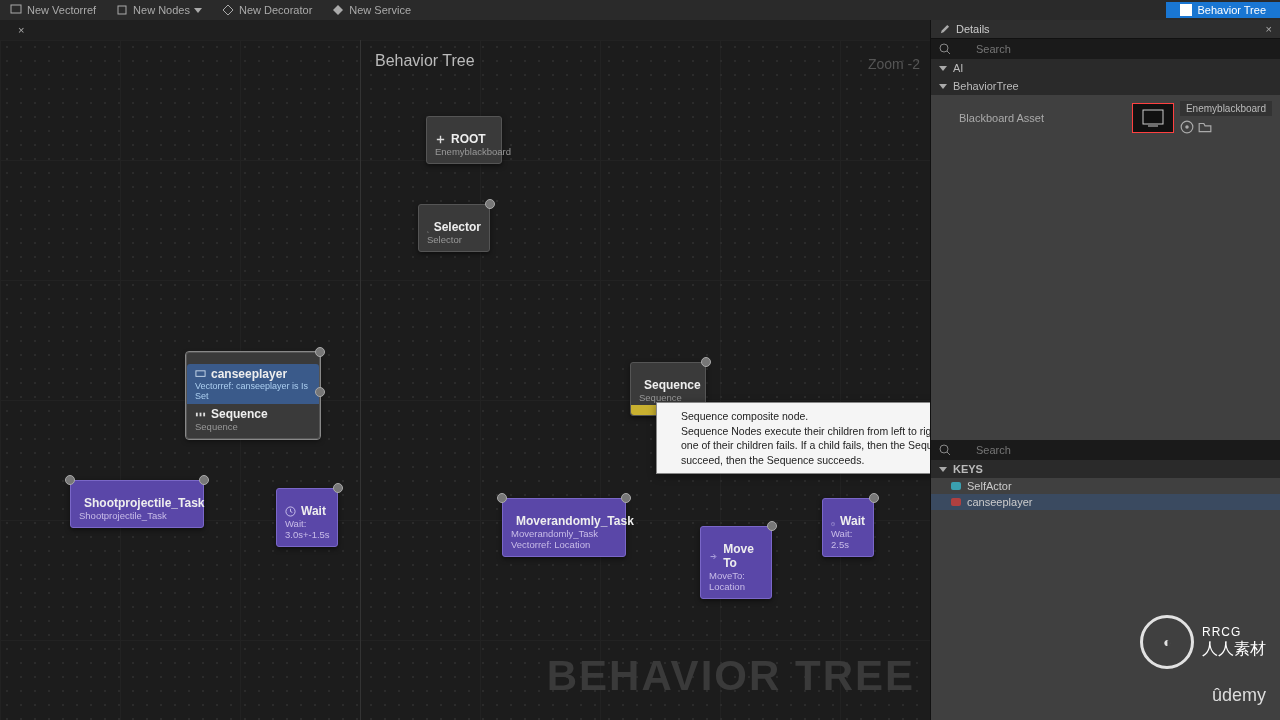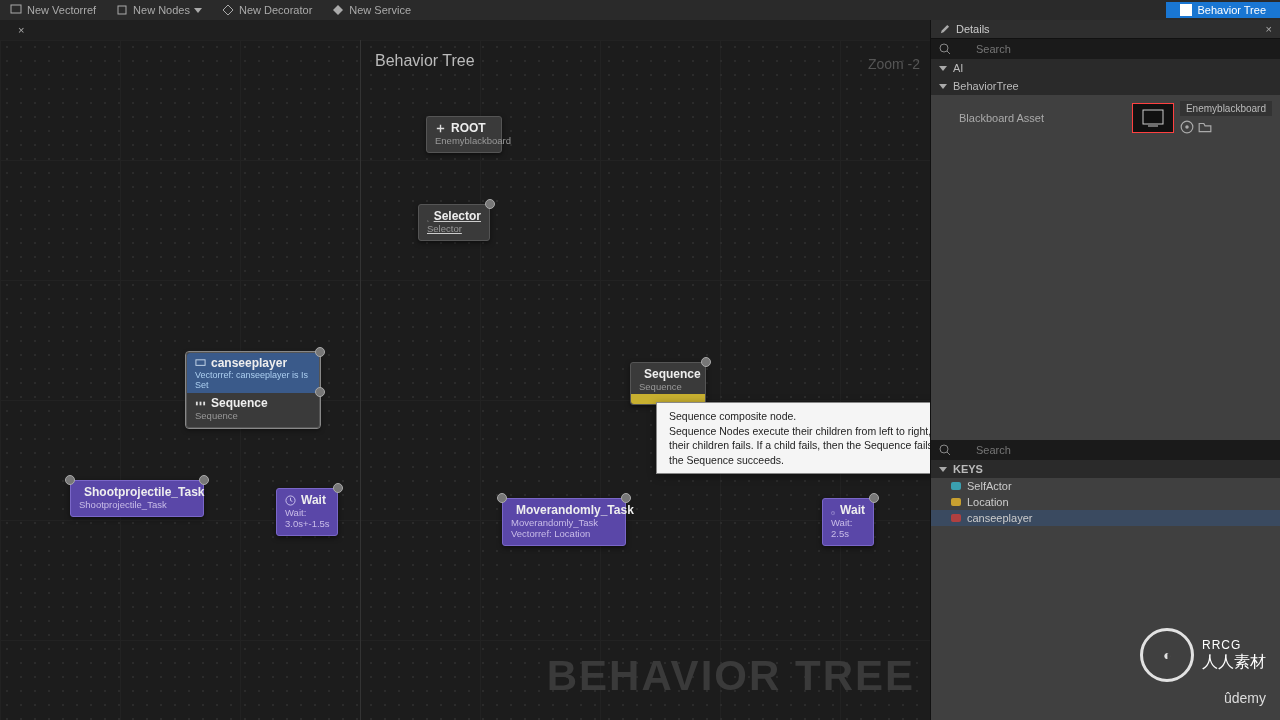--- a/index.html
+++ b/index.html
@@ -38,40 +38,40 @@
   .zoom { position: absolute; right: 10px; top: 16px; font-size: 14px; color: #555; }
 
   .watermark { position: absolute; right: 15px; bottom: 20px; font-size: 42px; font-weight: 700; color: #3a3a3a; letter-spacing: 2px; }
 
   
   svg.edges { position: absolute; inset: 0; pointer-events: none; }
   svg.edges line, svg.edges polyline { stroke: #bbb; stroke-width: 1.4; fill: none; }
   svg.edges .arrow { fill: #bbb; }
 
   
-  .node { position: absolute; background: #3a3a3a; border: 1px solid #555; border-radius: 3px; padding: 4px 8px 6px 8px; box-shadow: 0 2px 5px rgba(0,0,0,.5); }
+  .node { position: absolute; background: #3a3a3a; border: 1px solid #555; border-radius: 3px; padding: 15px 8px 6px 8px; box-shadow: 0 2px 5px rgba(0,0,0,.5); }
   .node .title { font-size: 12px; color: #eee; font-weight: 600; display: flex; align-items: center; gap: 5px; }
   .node .sub { font-size: 9.5px; color: #999; }
   .node .ic { width: 11px; height: 11px; display: inline-block; }
   .pin { width: 10px; height: 10px; background: #777; border: 1px solid #aaa; border-radius: 50%; position: absolute; }
   .pin.tr { top: -6px; right: -6px; }
   .pin.tl { top: -6px; left: -6px; }
 
   .node.task { background: #5a47a8; border-color: #7a67c8; }
   .node.task .sub { color: #c8bce8; }
 
   .node.dec .dec-row { background: #3a5a8a; margin: -4px -8px 3px -8px; padding: 3px 8px; border-radius: 3px 3px 0 0; }
   .node.dec .dec-sub { font-size: 9px; color: #accff0; }
   .node.dec .seq-row { margin-top: 2px; }
   .node.selected { outline: 1px solid #888; }
 
   .node .highlight { background: #c8b030; height: 10px; margin: 2px -8px -6px -8px; border-radius: 0 0 3px 3px; }
 
   
-  .tooltip { position: absolute; background: #f5f5f5; color: #222; font-size: 10.5px; padding: 6px 12px; border: 1px solid #888; max-width: 520px; line-height: 1.35; box-shadow: 0 2px 8px rgba(0,0,0,.4); }
+  .tooltip { position: absolute; background: #f5f5f5; color: #222; font-size: 10.5px; padding: 6px 24px; border: 1px solid #888; max-width: 520px; line-height: 1.35; box-shadow: 0 2px 8px rgba(0,0,0,.4); }
   .tooltip .tt-title { font-weight: 400; margin-bottom: 1px; }
 
   
   .rpanel { position: absolute; top: 20px; right: 0; width: 350px; bottom: 0; background: #404040; border-left: 1px solid #111; font-size: 11px; }
   .rpanel .header { display: flex; align-items: center; background: #2e2e2e; padding: 3px 8px; border-bottom: 1px solid #111; }
   .rpanel .header .ic { width: 11px; height: 11px; margin-right: 6px; }
   .rpanel .header .close { margin-left: auto; color: #aaa; cursor: pointer; }
   .rpanel .search { display: flex; align-items: center; background: #1a1a1a; padding: 4px 8px; gap: 19px; }
   .rpanel .search .ic { width: 12px; height: 12px; margin-right: 6px; color: #888; }
   .rpanel .search input { flex: 1; background: transparent; border: none; color: #aaa; font-size: 11px; outline: none; }
@@ -89,21 +89,21 @@
   .dot.cyan { background: #3aa0b0; }
   .dot.yel { background: #c8a030; }
   .dot.red { background: #b04040; }
   .tri { width:0; height:0; border-left:4px solid transparent; border-right:4px solid transparent; border-top:5px solid #aaa; display:inline-block;}
 
   
   .logo { position: absolute; right: 14px; bottom: 14px; display:flex; flex-direction:column; align-items:flex-end; color:#fff;}
   .logo .circ { width:54px; height:54px; border:3px solid #fff; border-radius:50%; display:flex; align-items:center; justify-content:center; font-weight:700; font-size:14px; letter-spacing:-1px; opacity:.85;}
   .logo .t1{font-size:12px; letter-spacing:1px;}
   .logo .t2{font-size:16px;}
-  .logo .udemy{font-size:14px; margin-top:8px; color:#ddd;}
+  .logo .udemy{font-size:18px; margin-top:16px; color:#ddd;}
 
   
   .rpanel .gap { height: 300px; }
 </style>
 </head>
 <body>
 
 <div class="toolbar">
   <div class="item">
     <span class="ic"><svg viewBox="0 0 12 12">
@@ -169,21 +169,21 @@
   <div class="node" style="left:426px; top:76px; width:76px;">
     <div class="title">
         <span class="ic"><svg viewBox="0 0 12 12">
             <path d="M2 6h8M6 2v8" stroke="#ddd" stroke-width="1.5"></path>
           </svg></span>
         <span>ROOT</span>
       </div>
     <div class="sub">Enemyblackboard</div>
   </div>
 
-  <div class="node" style="left:418px; top:164px; width:72px;text-decoration:underline;">
+  <div class="node" style="left:418px; top:164px; width:72px;">
     <div class="pin tr"></div>
     <div class="title">
         <span class="ic"><svg viewBox="0 0 12 12">
             <rect x="4" y="1" width="4" height="3" fill="#ddd"></rect>
             <rect x="1" y="8" width="3" height="3" fill="#ddd"></rect>
             <rect x="8" y="8" width="3" height="3" fill="#ddd"></rect>
           </svg></span>
         <span>Selector</span>
       </div>
     <div class="sub">Selector</div>
@@ -263,20 +263,30 @@
     <div class="title">
         <span class="ic"><svg viewBox="0 0 12 12">
             <path d="M2 2h6l-2 4h4l-6 6 2-5H2z" fill="#d0c8f0"></path>
           </svg></span>
         <span>Moverandomly_Task</span>
       </div>
     <div class="sub">Moverandomly_Task</div>
     <div class="sub">Vectorref: Location</div>
   </div>
 
+  <div class="node task" style="left:700px; top:486px; width:72px;">
+    <div class="pin tr"></div>
+    <div class="title">
+        <span class="ic"><svg viewBox="0 0 12 12">
+            <path d="M2 6h6M6 3l3 3-3 3" stroke="#d0c8f0" fill="none"></path>
+          </svg></span>
+        <span>Move To</span>
+      </div>
+    <div class="sub">MoveTo: Location</div>
+  </div>
 
   <div class="node task" style="left:822px; top:458px; width:52px;">
     <div class="pin tr"></div>
     <div class="title">
         <span class="ic"><svg viewBox="0 0 12 12">
             <circle cx="6" cy="6" r="5" fill="none" stroke="#d0c8f0"></circle>
             <path d="M6 3v3l2 1" stroke="#d0c8f0" fill="none"></path>
           </svg></span>
         <span>Wait</span>
       </div>
@@ -344,24 +354,20 @@
   </div>
   <div class="section">
       <span class="tri"></span>
       <span style="font-weight:700">KEYS</span>
     </div>
   <div class="keylist">
     <div class="k">
         <span class="dot cyan"></span>
         <span>SelfActor</span>
       </div>
-    <div class="k">
-        <span class="dot yel"></span>
-        <span>Location</span>
-      </div>
     <div class="k sel">
         <span class="dot red"></span>
         <span>canseeplayer</span>
       </div>
   </div>
 </div>
 
 <div class="logo">
   <div style="display:flex; align-items:center; gap:8px;">
     <div class="circ">

